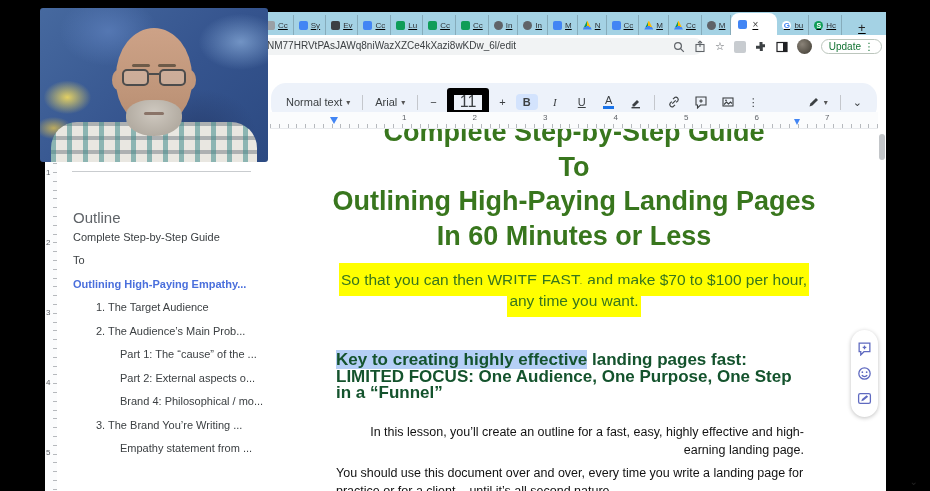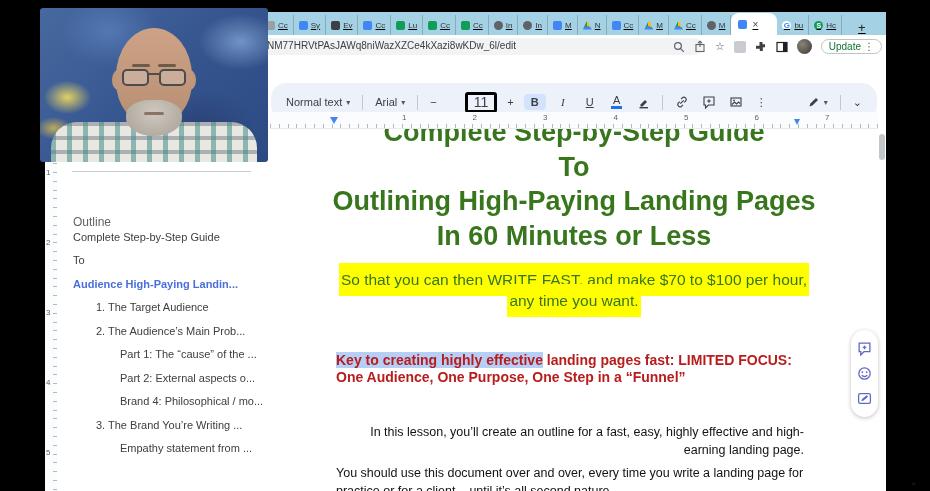--- a/index.html
+++ b/index.html
@@ -37,22 +37,22 @@
   .update-pill{display:flex;align-items:center;gap:3px;border:1px solid #bcc6bd;border-radius:10px;
                padding:1px 7px;font-size:10px;color:#137333;background:#fff;}
   .star{font-size:11px;color:#5f6368;line-height:1;}
 
   
   .toolbar{position:absolute;left:271px;top:83px;width:606px;height:38px;background:#edf2fa;border-radius:15px;
            display:flex;align-items:center;padding:0 12px;gap:7px;box-sizing:border-box;font-size:11px;color:#3c4043;}
   .tsep{width:1px;height:15px;background:#c4c7cc;margin:0 2px;flex:none;}
   .tbtn{display:flex;align-items:center;gap:4px;padding:2px 3px;border-radius:4px;flex:none;}
   .tbtn .dd{font-size:8px;color:#555;}
-  .fsize{border:3px solid #000000;border-radius:3px;padding:0 6px;font-size:14px;height:15px;
-         display:flex;align-items:center;margin-left:18px;}
+  .fsize{border:7px solid #000000;border-radius:3px;padding:0 6px;font-size:16px;height:15px;
+         display:flex;align-items:center;}
   .fbold{font-weight:bold;background:#d3e3fd;width:16px;justify-content:center;}
   .fital{font-style:italic;font-family:"Liberation Serif",serif;width:14px;justify-content:center;}
   .fund{text-decoration:underline;width:14px;justify-content:center;}
   .fcolor{flex-direction:column;gap:0;line-height:10px;width:14px;align-items:center;}
   .fcolor .bar{width:11px;height:3px;background:#1a73e8;margin-top:1px;}
   .toolbar .right{margin-left:auto;display:flex;align-items:center;gap:7px;}
 
   
   .hruler{position:absolute;left:270px;top:112px;width:608px;height:16px;background:#fbfcfd;z-index:5;
           background-image:repeating-linear-gradient(90deg,#b6b9bd 0 1px,transparent 1px 8.8px);
@@ -63,38 +63,38 @@
          border-right:4px solid transparent;border-top:7px solid #4285f4;}
   .imark.small{border-left-width:3px;border-right-width:3px;border-top-width:6px;top:7px;}
   .vruler{position:absolute;left:45px;top:128px;width:12px;height:363px;background:#fbfcfd;z-index:4;
           background-image:repeating-linear-gradient(180deg,#b6b9bd 0 1px,transparent 1px 8.8px);
           background-size:4px 100%;background-position:100% 0;background-repeat:no-repeat;}
   .vnum{position:absolute;left:1px;font-size:8px;color:#5f6368;}
 
   
   .outline{position:absolute;left:57px;top:162px;width:211px;height:329px;background:#fff;z-index:6;}
   .outline-divider{position:absolute;left:15px;right:17px;top:9px;border-top:1px solid #c9cccf;}
-  .outline-label{position:absolute;left:16px;top:53px;font-size:12px;color:#5f6368;}
+  .outline-label{position:absolute;left:16px;top:47px;font-size:15px;color:#5f6368;}
   .outline-items{position:absolute;left:16px;top:63px;right:2px;}
   .oitem{height:23.5px;display:flex;align-items:center;font-size:11px;color:#3c4043;
          white-space:nowrap;overflow:hidden;position:relative;}
   .oitem.lvl1{padding-left:23px;}
   .oitem.lvl2{padding-left:47px;}
   .oitem.oactive{color:#4a6fdc;font-weight:bold;}
   .oactive .otext{margin-left:0;}
 
   
   .docarea{position:absolute;left:270px;top:112px;width:608px;height:379px;background:#fff;overflow:hidden;}
   .doctitle{position:absolute;top:3px;left:0;width:100%;text-align:center;font-weight:bold;
             font-size:27px;line-height:34.5px;color:#38761d;z-index:1;}
   .yellowblock{position:absolute;top:157px;left:0;width:100%;text-align:center;font-size:15.5px;
                line-height:21px;color:#38761d;z-index:1;}
   .yellowblock span{background:#ffff00;padding:8px 2px;}
-  .keypara{position:absolute;top:240px;left:66px;width:468px;font-size:14px;font-weight:bold;
-           color:#b91c1c;line-height:16.5px;z-index:1;}
+  .keypara{position:absolute;top:240px;left:66px;width:468px;font-size:17px;font-weight:bold;
+           color:#14532d;line-height:16.5px;z-index:1;}
   .keypara .sel{background:#b5cff6;}
   .bodypara{position:absolute;left:66px;width:468px;font-size:12.5px;color:#121212;line-height:18px;z-index:1;}
   .p1{top:311px;text-align:right;} .p2{top:352px;}
 
   
   .sidepill{position:absolute;left:851px;top:330px;width:27px;height:87px;background:#fff;border-radius:14px;
             box-shadow:0 1px 4px rgba(0,0,0,.25);z-index:7;display:flex;flex-direction:column;
             align-items:center;justify-content:space-around;padding:6px 0;box-sizing:border-box;}
   .scroll-thumb{position:absolute;left:879px;top:134px;width:6px;height:26px;border-radius:3px;
                 background:#c3c6c9;z-index:7;}
@@ -351,21 +351,21 @@
     <div class="outline-divider"></div>
     <div class="outline-label">Outline</div>
     <div class="outline-items" id="outline-items">
         <div class="oitem lvl0">
           <span class="otext">Complete Step-by-Step Guide</span>
         </div>
         <div class="oitem lvl0">
           <span class="otext">To</span>
         </div>
         <div class="oitem lvl0 oactive">
-          <span class="otext">Audience High-Paying Landin...</span>
+          <span class="otext">Outlining High-Paying Empathy...</span>
         </div>
         <div class="oitem lvl1">
           <span class="otext">1. The Target Audience</span>
         </div>
         <div class="oitem lvl1">
           <span class="otext">2. The Audience’s Main Prob...</span>
         </div>
         <div class="oitem lvl2">
           <span class="otext">Part 1: The “cause” of the ...</span>
         </div>

